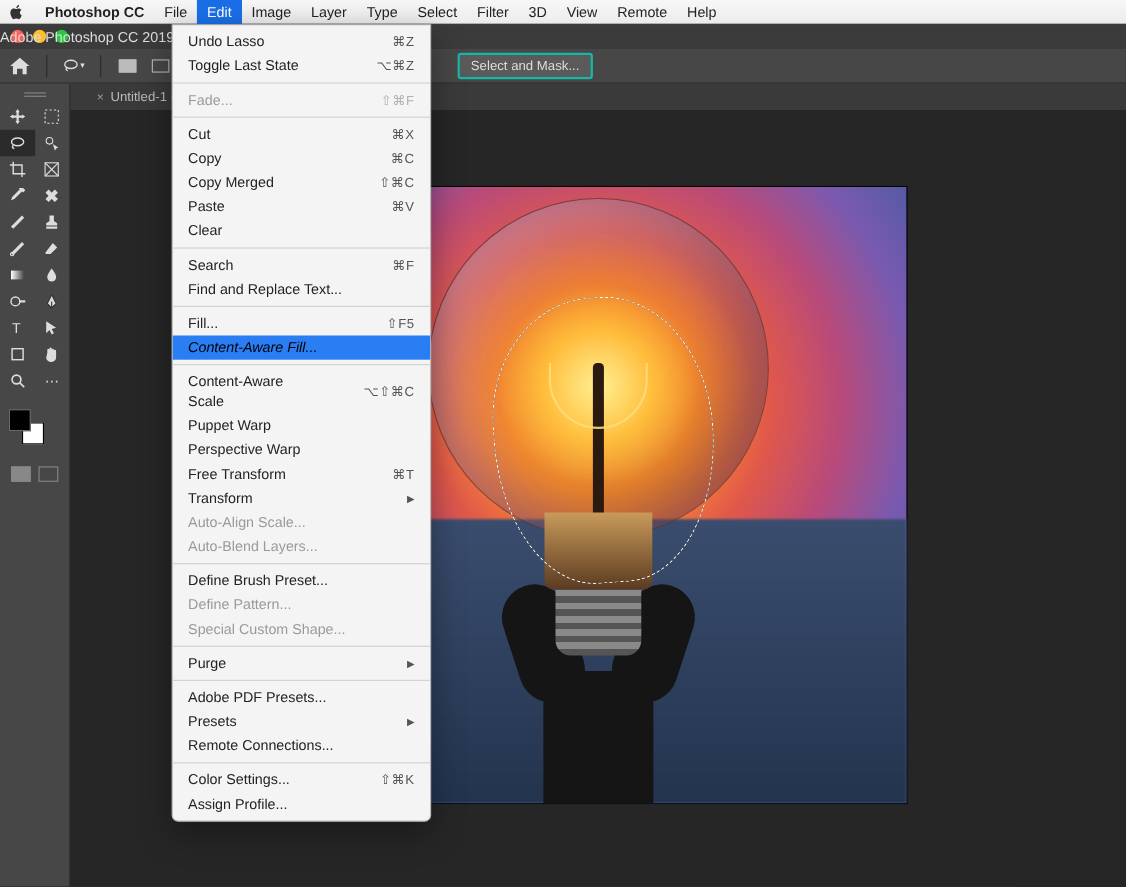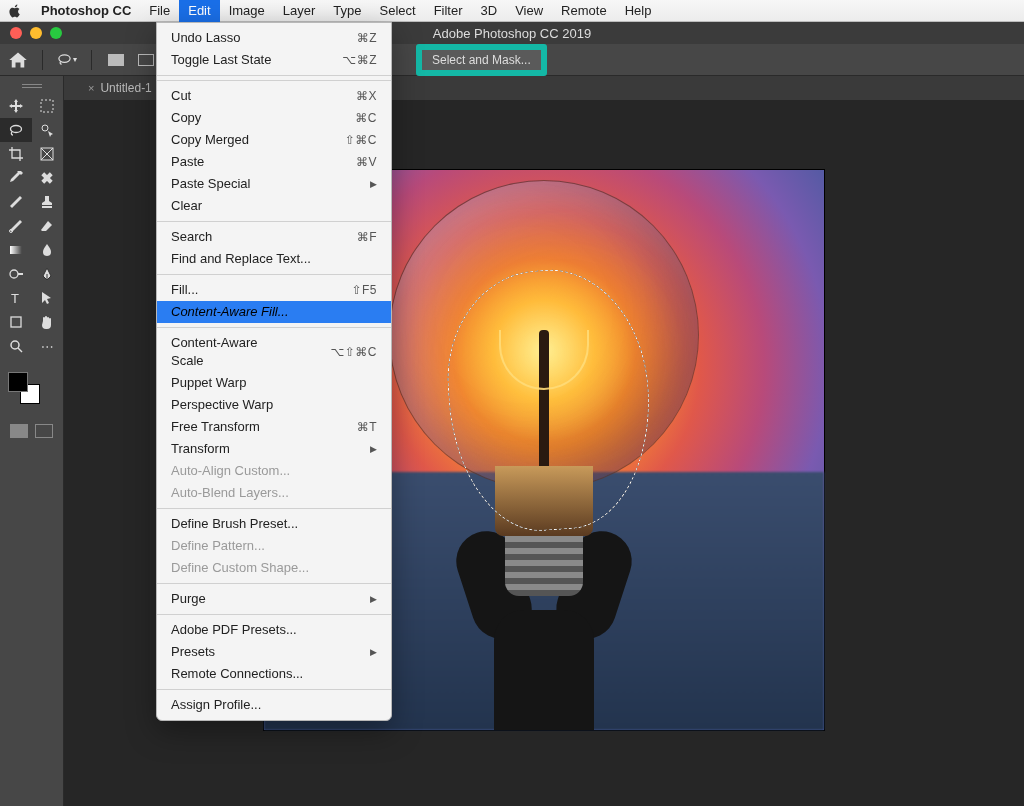--- a/index.html
+++ b/index.html
@@ -10,27 +10,27 @@
   .mac-apple { width:14px; height:14px; margin-right:10px; }
   .mac-menubar .mitem { padding:0 9px; line-height:22px; cursor:default;text-align:center; }
   .mac-menubar .mitem.app { font-weight:600; }
   .mac-menubar .mitem.active { background:#1a6fe8; color:#fff; }
 
   
   .win-titlebar { height:22px; background:#3b3b3b; display:flex; align-items:center; position:relative; }
   .traffic { display:flex; gap:8px; margin-left:10px; }
   .traffic span { width:12px; height:12px; border-radius:50%; display:block; }
   .tl-close{background:#ff5f57;} .tl-min{background:#ffbd2e;} .tl-max{background:#28c940;}
-  .win-title { position:absolute; left:0; right:0; text-align:center; color:#ddd; font-size:13px; pointer-events:none;}
+  .win-title { position:absolute; left:0; right:0; text-align:left; color:#ddd; font-size:13px; pointer-events:none;}
 
   
   .options-bar { height:32px; background:#474747; border-bottom:1px solid #2a2a2a; display:flex; align-items:center; padding:0 8px; gap:10px; }
   .opt-icon { width:20px; height:20px; display:flex; align-items:center; justify-content:center; color:#ddd; }
   .opt-sep { width:1px; height:20px; background:#2a2a2a; margin:0 4px;}
-  .opt-btn { background:#5a5a5a; color:#ddd; font-size:12px; padding:3px 10px; border-radius:3px; border:6px solid #14b8a6;}
+  .opt-btn { background:#5a5a5a; color:#ddd; font-size:12px; padding:3px 10px; border-radius:3px; border:2px solid #14b8a6;}
   .opt-sq { width:16px; height:12px; border:1px solid #bbb; }
 
   
   .doctabs { height:24px; background:#3a3a3a; display:flex; align-items:center; padding-left:74px; }
   .doctab { color:#bababa; font-size:12px; padding:0 14px; line-height:24px; border-right:1px solid #2a2a2a; position:relative;}
   .doctab .x { margin-right:6px; color:#999; font-size:11px;}
   .doctab.active { background:#4a4a4a; color:#fff; }
 
   
   .tools { position:absolute; left:0; top:76px; width:64px; bottom:0; background:#474747; border-right:1px solid #2a2a2a; padding-top:6px; }
@@ -295,40 +295,41 @@
 <div class="menu">
   <div class="row">
       <span>Undo Lasso</span>
       <span class="sc">⌘Z</span>
     </div>
   <div class="row">
       <span>Toggle Last State</span>
       <span class="sc">⌥⌘Z</span>
     </div>
   <div class="sep"></div>
+  <div class="row disabled">
+      <span>Fade...</span>
+      <span class="sc">⇧⌘F</span>
+    </div>
   <div class="sep"></div>
   <div class="row">
       <span>Cut</span>
       <span class="sc">⌘X</span>
     </div>
   <div class="row">
       <span>Copy</span>
       <span class="sc">⌘C</span>
     </div>
   <div class="row">
       <span>Copy Merged</span>
       <span class="sc">⇧⌘C</span>
     </div>
   <div class="row">
       <span>Paste</span>
       <span class="sc">⌘V</span>
     </div>
-  <div class="row sub">
-      <span>Paste Special</span>
-    </div>
   <div class="row">
       <span>Clear</span>
       <span></span>
     </div>
   <div class="sep"></div>
   <div class="row">
       <span>Search</span>
       <span class="sc">⌘F</span>
     </div>
   <div class="row">
@@ -358,55 +359,59 @@
       <span></span>
     </div>
   <div class="row">
       <span>Free Transform</span>
       <span class="sc">⌘T</span>
     </div>
   <div class="row sub">
       <span>Transform</span>
     </div>
   <div class="row disabled">
-      <span>Auto-Align Custom...</span>
+      <span>Auto-Align Scale...</span>
       <span></span>
     </div>
   <div class="row disabled">
       <span>Auto-Blend Layers...</span>
       <span></span>
     </div>
   <div class="sep"></div>
   <div class="row">
       <span>Define Brush Preset...</span>
       <span></span>
     </div>
   <div class="row disabled">
       <span>Define Pattern...</span>
       <span></span>
     </div>
   <div class="row disabled">
-      <span>Define Custom Shape...</span>
+      <span>Special Custom Shape...</span>
       <span></span>
     </div>
   <div class="sep"></div>
   <div class="row sub">
       <span>Purge</span>
     </div>
   <div class="sep"></div>
   <div class="row">
       <span>Adobe PDF Presets...</span>
       <span></span>
     </div>
   <div class="row sub">
       <span>Presets</span>
     </div>
   <div class="row">
       <span>Remote Connections...</span>
       <span></span>
     </div>
   <div class="sep"></div>
   <div class="row">
+      <span>Color Settings...</span>
+      <span class="sc">⇧⌘K</span>
+    </div>
+  <div class="row">
       <span>Assign Profile...</span>
       <span></span>
     </div>
 
 </div>
 
 </body></html>

